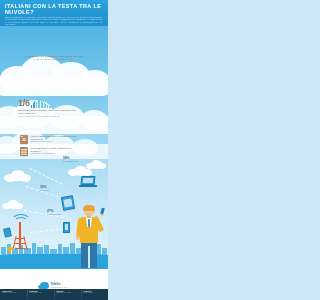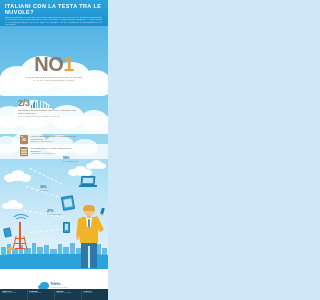--- a/index.html
+++ b/index.html
@@ -257,27 +257,26 @@
   <div class="dash" style="left:26px;top:186px;width:34px;transform:rotate(18deg);"></div>
   <div class="dash" style="left:24px;top:210px;width:40px;transform:rotate(10deg);"></div>
   <div class="dash" style="left:30px;top:232px;width:34px;transform:rotate(-6deg);"></div>
 
   <div class="header">
     <div class="title">ITALIANI CON LA TESTA TRA LE NUVOLE?</div>
     <div class="subtitle">COME FUNZIONA IL CLOUD? QUANTO CONOSCONO GLI ITALIANI IL CLOUD COMPUTING E QUANTO LO UTILIZZANO NELLA VITA DI TUTTI I GIORNI? UNA RICERCA HA INDAGATO IL RAPPORTO DEGLI ITALIANI CON LA NUVOLA: DATI, ABITUDINI E PERCENTUALI DI UTILIZZO.</div>
   </div>
 
   <div class="no1wrap">
-    <div class="no1"><span>NO</span><span class="one">1</span></div>
     <div class="no1sub">1 ITALIANO SU 3 NON SA COSA SIA IL CLOUD</div>
     <div class="no1sub2">MA LO USA OGNI GIORNO SENZA SAPERLO</div>
   </div>
 
   <div class="third">
-    <div class="thirdnum">2/3</div>
+    <div class="thirdnum">1/6</div>
     <div class="bars" id="spark">
         <span class="hi" style="height: 3px;"></span>
         <span class="hi" style="height: 5px;"></span>
         <span class="hi" style="height: 7px;"></span>
         <span style="height: 6px;"></span>
         <span style="height: 8px;"></span>
         <span style="height: 9px;"></span>
         <span style="height: 7px;"></span>
         <span style="height: 6px;"></span>
         <span style="height: 5px;"></span>

